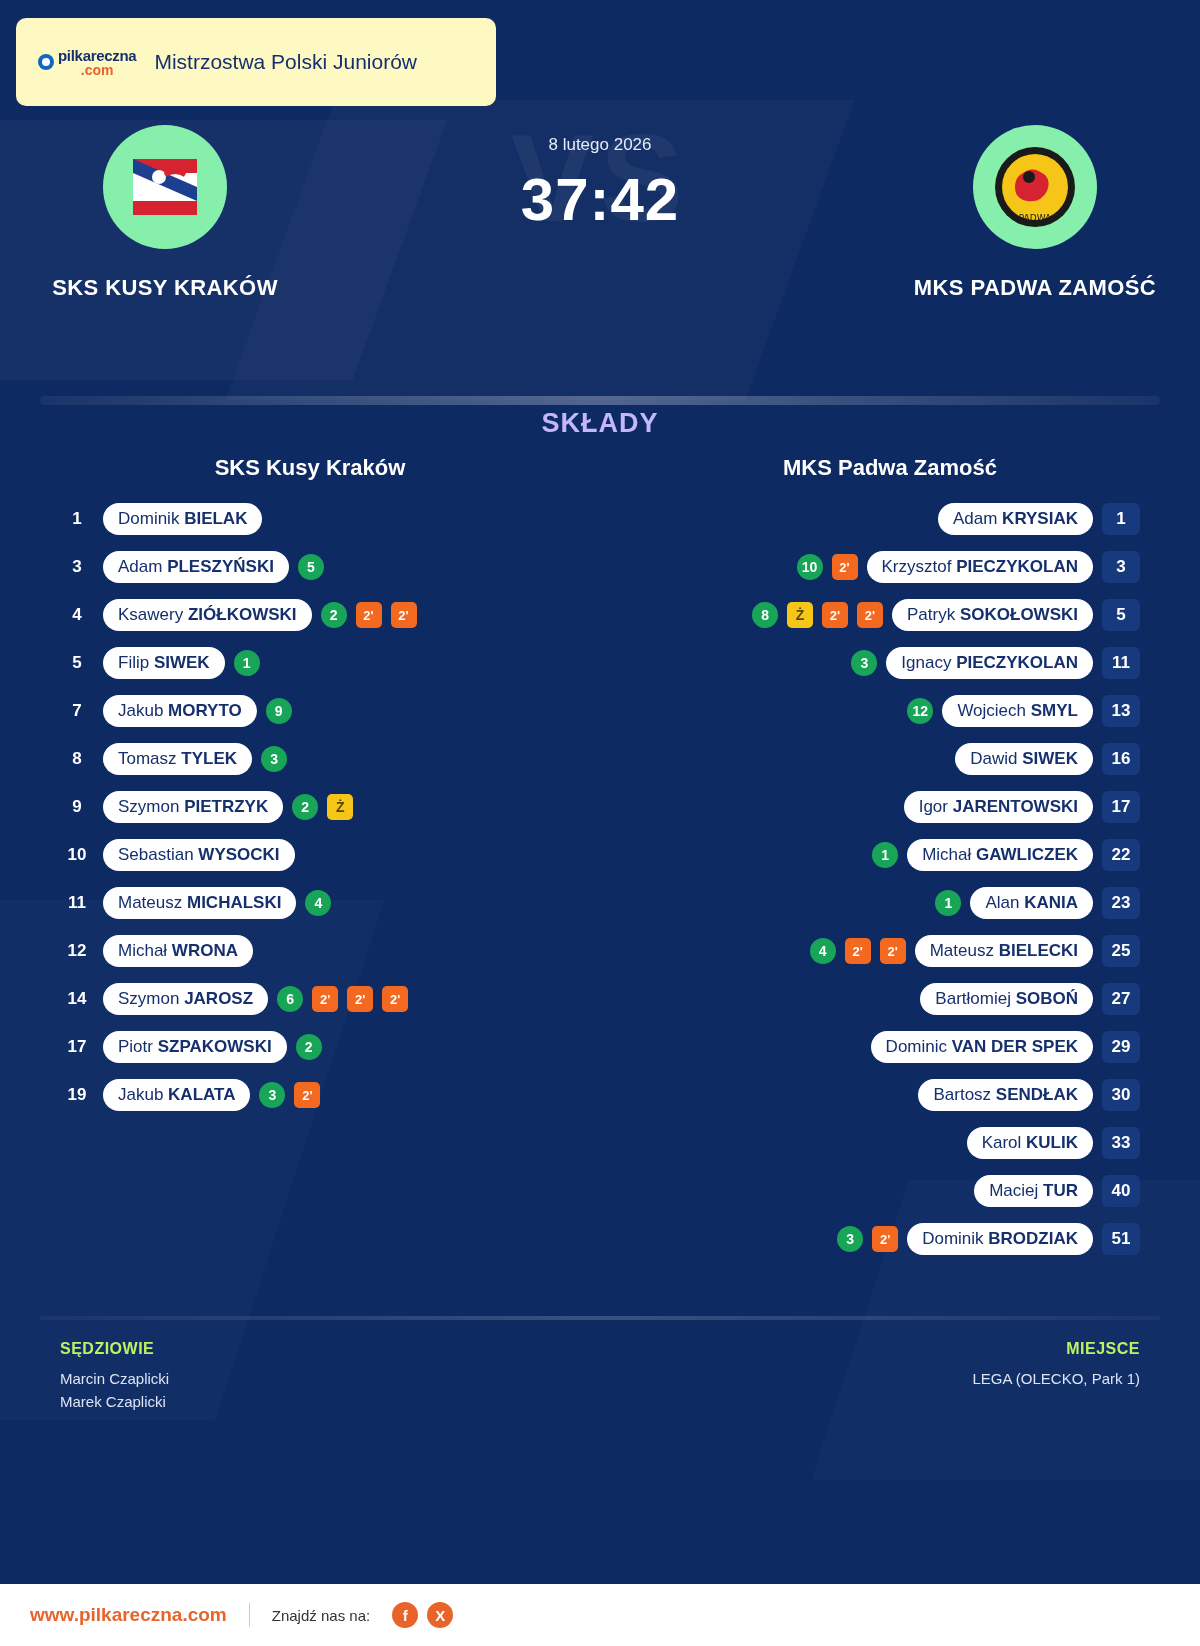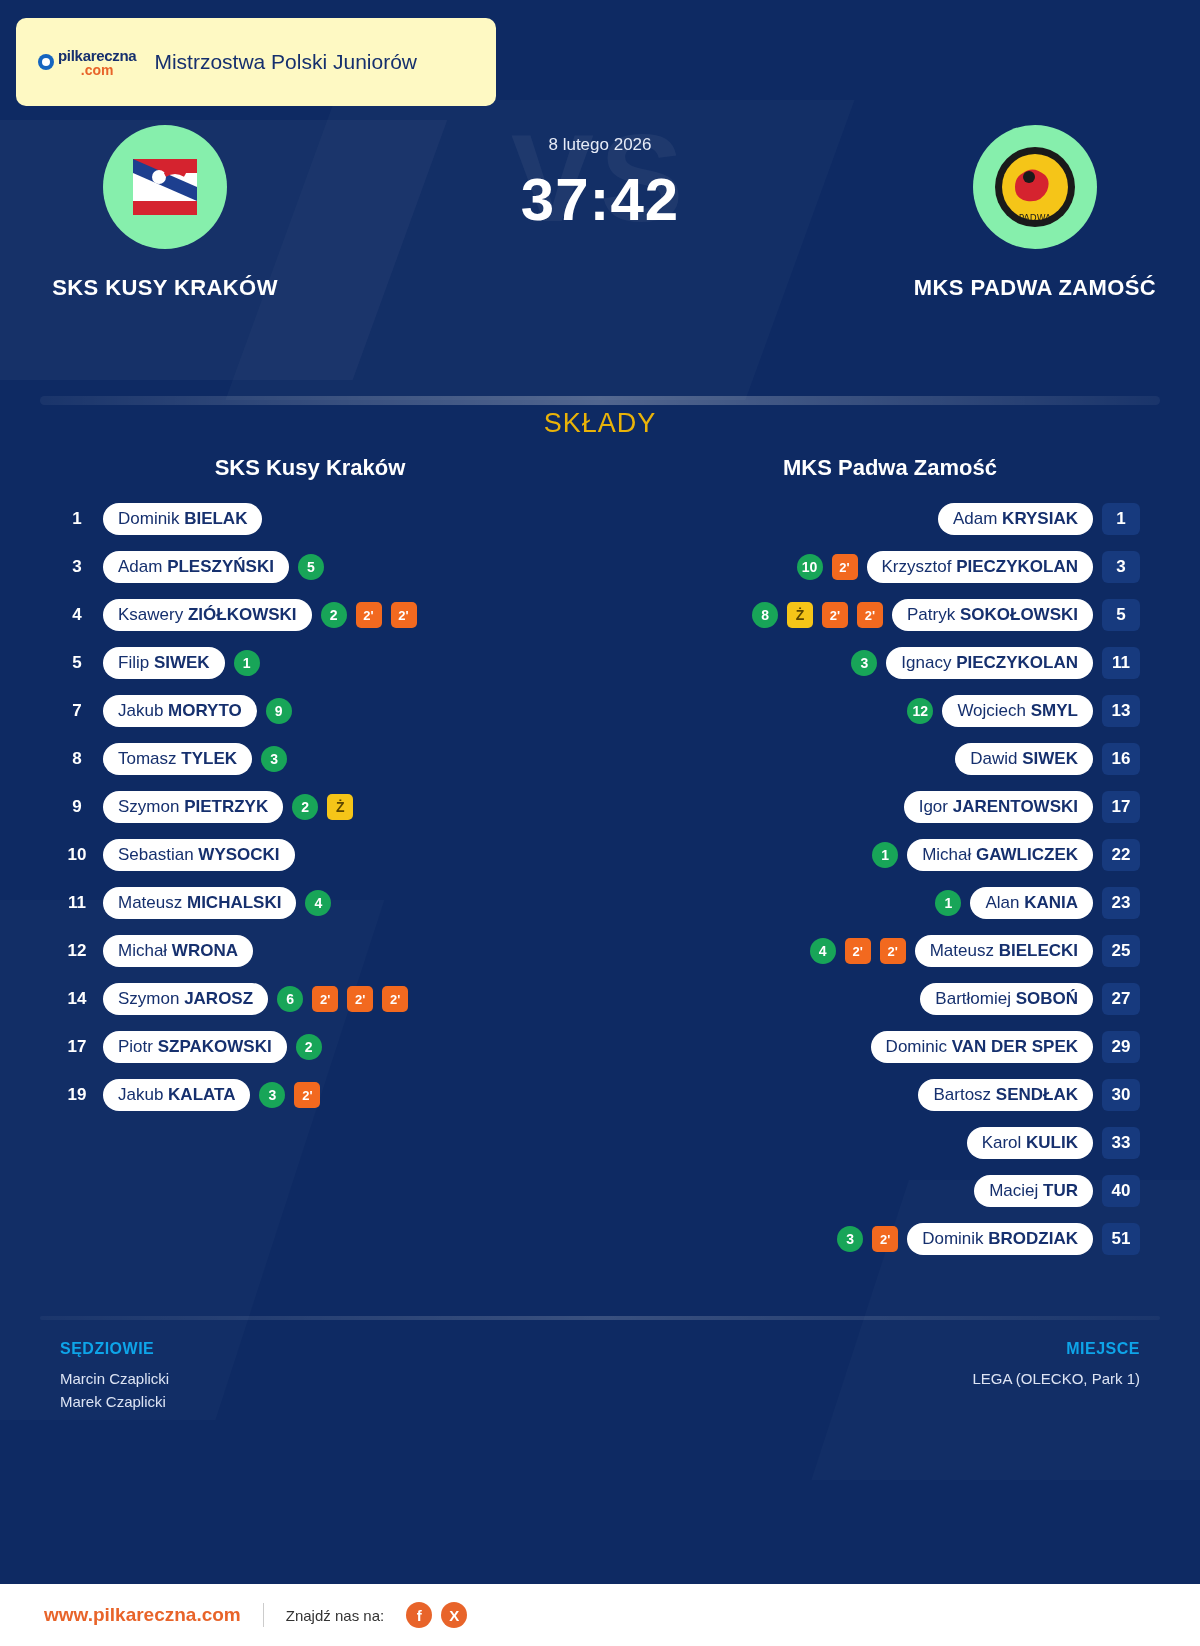--- a/index.html
+++ b/index.html
@@ -137,22 +137,22 @@
     top: 396px;
     height: 9px;
     border-radius: 5px;
     background: linear-gradient(90deg, rgba(255,255,255,0.05), rgba(255,255,255,0.28), rgba(255,255,255,0.05));
   }
   .section-title {
     position: absolute;
     left: 0; right: 0; top: 408px;
     text-align: center;
     font-size: 27px;
-    font-weight: normal;
-    color: #eab308;
+    font-weight: bold;
+    color: #c4b5fd;
     letter-spacing: 1px;
   }
 
   
   .squads {
     position: absolute;
     left: 0; right: 0; top: 455px;
   }
   .squad-head {
     font-size: 22px;
@@ -240,39 +240,39 @@
     left: 60px; top: 1340px;
   }
   .venue {
     position: absolute;
     right: 60px; top: 1340px;
     text-align: right;
   }
   .info-head {
     font-size: 16px;
     font-weight: bold;
-    color: #0ea5e9;
+    color: #bef264;
     letter-spacing: 0.5px;
     margin-bottom: 12px;
   }
   .info-line {
     font-size: 15px;
     color: #dde4f4;
     margin-bottom: 6px;
   }
 
   
   .bottom-bar {
     position: absolute;
     left: 0; right: 0; bottom: 0;
     height: 62px;
     background: #fff;
     display: flex;
     align-items: center;
-    padding-left: 44px;
+    padding-left: 30px;
     gap: 22px;
   }
   .site-url {
     font-size: 19px;
     color: #e8642a;
     font-weight: bold;
   }
   .vbar {
     width: 1px; height: 24px; background: #ccc;
   }

